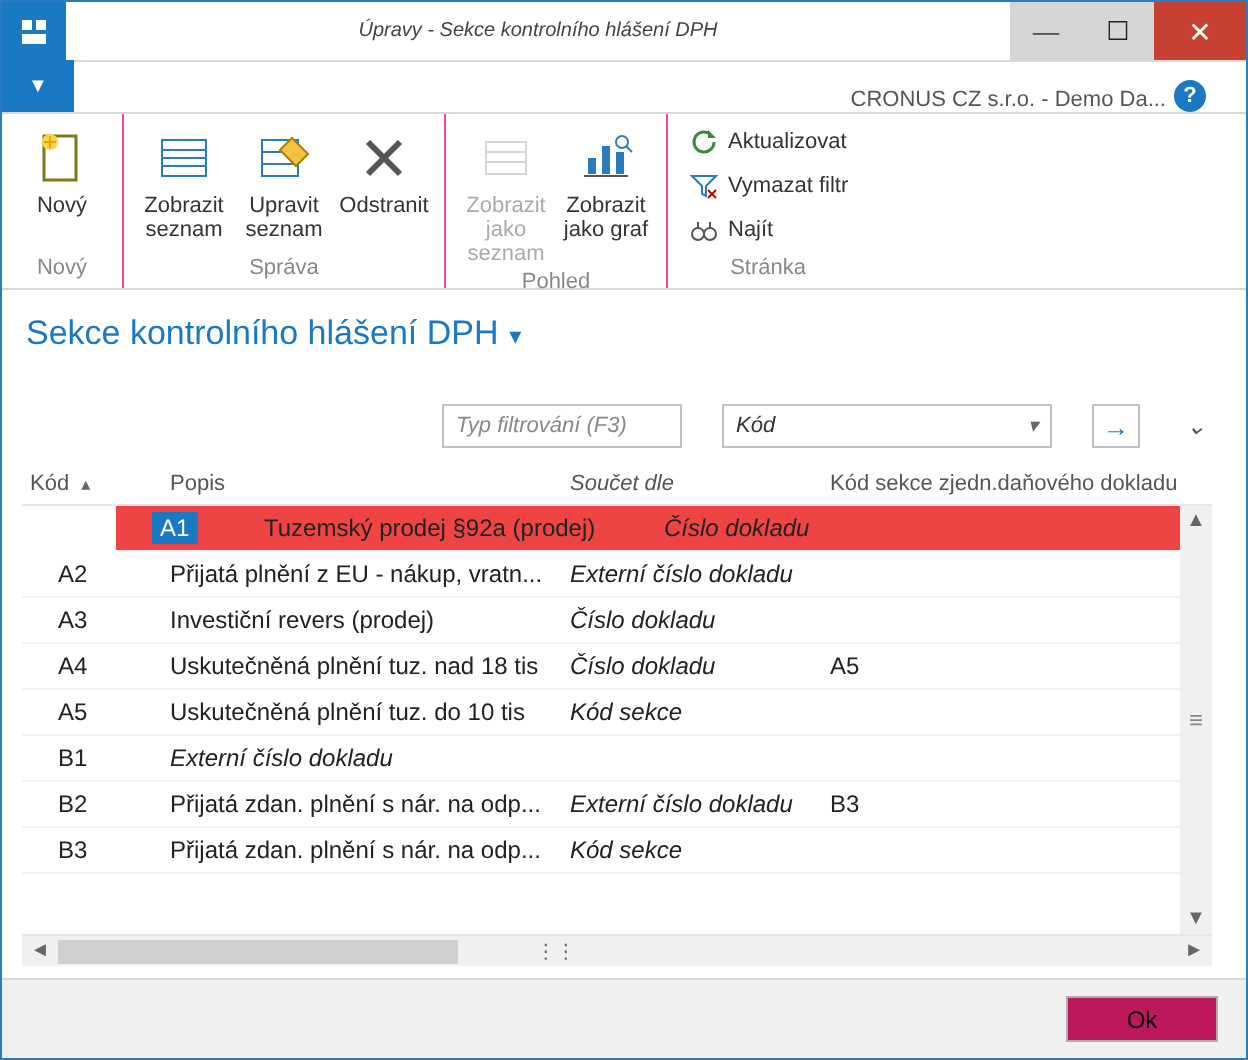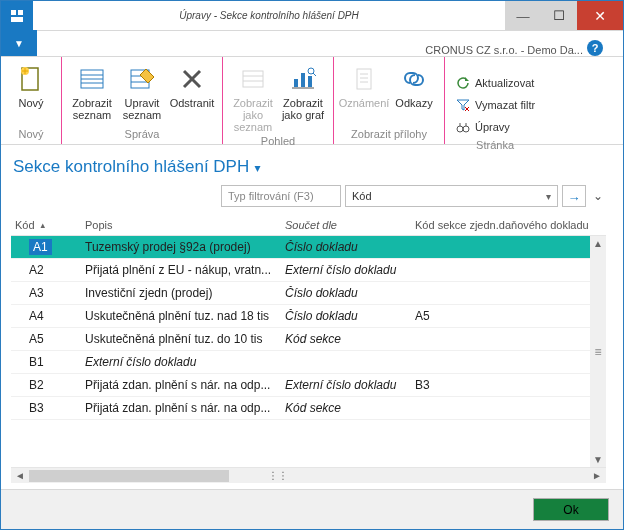--- a/index.html
+++ b/index.html
@@ -38,64 +38,64 @@
   
   .ribbon { display:flex; border-bottom:1px solid #d8d8d8; height:88px; background:#fff; }
   .ribbon .group { border-right:1px solid #ec4899; padding:4px 6px 0 6px; display:flex; flex-direction:column; }
   .ribbon .group .items { flex:1; display:flex; align-items:flex-start; gap:2px; }
   .ribbon .group .label { text-align:center; font-size:11px; color:#888; padding:2px 0 4px 0; }
   .bigbtn { width:48px; display:flex; flex-direction:column; align-items:center; gap:2px; padding-top:2px; cursor:default; }
   .bigbtn .ico { width:32px; height:32px; display:flex; align-items:center; justify-content:center; }
   .bigbtn .lbl { font-size:11px; color:#333; text-align:center; line-height:12px; }
   .bigbtn.dim .lbl { color:#aaa;text-align:center; }
   .bigbtn.dim svg { opacity:.35; }
-  .stack { display:flex; flex-direction:column; gap:2px;margin-top:12px; }
+  .stack { display:flex; flex-direction:column; gap:2px; }
   .smallbtn { display:flex; align-items:center; gap:4px; font-size:11px; color:#333; padding:2px 4px; cursor:default; white-space:nowrap;}
   .smallbtn .sico { width:16px; height:16px; display:inline-flex; align-items:center; justify-content:center; }
 
   
   .content { flex:1; display:flex; flex-direction:column; padding:8px 17px 6px 10px; overflow:hidden;justify-content:flex-end; }
   .pagetitle { color:#1979c3; font-size:17px; font-weight:400; padding:4px 0 8px 2px; }
   .pagetitle .dd { font-size:12px; color:#1979c3; padding-left:2px; }
 
-  .filterline { display:flex; gap:4px; margin:0 0 8px 0; padding-left:210px; }
+  .filterline { display:flex; gap:20px; margin:17px 0 8px 0; padding-left:210px;font-style:italic; }
   .typebox { border:1px solid #bfbfbf; height:22px; font-size:11px; color:#888; padding:0 6px; display:flex; align-items:center; width:120px; }
   .codebox { border:1px solid #bfbfbf; height:22px; font-size:11px; color:#333; padding:0 6px; display:flex; align-items:center; justify-content:space-between; flex:1; }
   .arrowbtn { border:1px solid #bfbfbf; height:22px; width:24px; display:flex; align-items:center; justify-content:center; color:#1979c3; font-size:13px; }
   .chevbtn { width:16px; display:flex; align-items:center; justify-content:center; color:#555; font-size:12px; }
 
   
   .tablewrap { flex:1; overflow:hidden; display:flex; flex-direction:column; }
   .thead { display:flex; font-size:11px; color:#555; border-bottom:1px solid #e5e5e5; padding:4px 0; }
   .thead div, .trow div { padding:0 4px; }
   .col-kod { width:70px; }
   .col-popis { width:200px; white-space:nowrap; overflow:hidden; text-overflow:ellipsis; }
   .col-soucet { width:130px; white-space:nowrap; overflow:hidden; text-overflow:ellipsis;font-style:italic; }
   .col-sekce { flex:1; white-space:nowrap; overflow:hidden; text-overflow:ellipsis; }
   .thead .col-kod { display:flex; align-items:center; gap:6px; }
   .sortglyph { font-size:9px; color:#666; }
 
   .tbody { flex:1; overflow:hidden; position:relative; }
   .trow { display:flex; font-size:12px; color:#222; height:23px; align-items:center; border-bottom:1px solid #f0f0f0; }
-  .trow.sel { background:#14b8a6; }
+  .trow.sel { background:#ef4444;margin-left:47px; }
   .trow.sel .col-kod span.cell { background:#1979c3; color:#fff; padding:1px 4px; }
   .trow .col-kod { padding-left:18px; }
   .vscroll { position:absolute; right:0; top:0; bottom:0; width:16px; background:#f0f0f0; display:flex; flex-direction:column; align-items:center; justify-content:space-between; }
   .vscroll .arr { font-size:10px; color:#666; padding:2px 0; }
   .vscroll .eq { font-size:12px; color:#888; }
 
   .hscroll { height:16px; background:#f0f0f0; display:flex; align-items:center; border-top:1px solid #e5e5e5; position:relative; }
   .hscroll .arr { font-size:10px; color:#666; padding:0 4px; }
   .hscroll .track { flex:1; position:relative; height:16px; }
   .hscroll .thumb { position:absolute; left:0; width:200px; top:2px; bottom:2px; background:#cfcfcf; }
   .hscroll .handle { position:absolute; left:240px; width:18px; top:0; bottom:0; display:flex; align-items:center; justify-content:center; color:#666; font-size:10px; }
 
   
   .footer { background:#f0f0f0; border-top:1px solid #d8d8d8; display:flex; justify-content:flex-end; padding:8px 14px; }
-  .okbtn { min-width:76px; height:23px; border:1px solid #adadad; background:#15803d; font-size:12px; display:flex; align-items:center; justify-content:center; }
+  .okbtn { min-width:76px; height:23px; border:1px solid #adadad; background:#be185d; font-size:12px; display:flex; align-items:center; justify-content:center; }
 </style>
 </head>
 <body>
 
 <div class="titlebar">
   <div class="icon-box">
     <svg width="16" height="16" viewBox="0 0 16 16">
         <rect x="2" y="2" width="5" height="5"></rect>
         <rect x="9" y="2" width="5" height="5"></rect>
         <rect x="2" y="9" width="12" height="5"></rect>
@@ -205,45 +205,20 @@
               <line x1="24" y1="8" x2="27" y2="11" stroke="#2b7cbf"></line>
             </svg>
           </div>
         <div class="lbl" style="white-space:pre-line">Zobrazit
 jako graf</div>
       </div>
     </div>
     <div class="label">Pohled</div>
   </div>
 
-  <div class="group">
-    <div class="items">
-      <div class="bigbtn dim">
-        <div class="ico">
-            <svg width="28" height="28" viewBox="0 0 28 28">
-              <rect x="7" y="4" width="14" height="20" fill="none" stroke="#888"></rect>
-              <line x1="10" y1="9" x2="18" y2="9" stroke="#888"></line>
-              <line x1="10" y1="13" x2="18" y2="13" stroke="#888"></line>
-              <line x1="10" y1="17" x2="18" y2="17" stroke="#888"></line>
-            </svg>
-          </div>
-        <div class="lbl">Oznámení</div>
-      </div>
-      <div class="bigbtn">
-        <div class="ico">
-            <svg width="28" height="28" viewBox="0 0 28 28">
-              <path d="M10 18 a5 5 0 0 1 0-10 h3 a5 5 0 0 1 0 10" fill="none" stroke="#2b7cbf" stroke-width="2"></path>
-              <path d="M18 10 a5 5 0 0 1 0 10 h-3 a5 5 0 0 1 0-10" fill="none" stroke="#2b7cbf" stroke-width="2"></path>
-            </svg>
-          </div>
-        <div class="lbl">Odkazy</div>
-      </div>
-    </div>
-    <div class="label">Zobrazit přílohy</div>
-  </div>
 
   <div class="group" style="border-right:none;">
     <div class="items">
       <div class="stack">
         <div class="smallbtn">
           <span class="sico">
               <svg width="14" height="14" viewBox="0 0 14 14">
                 <path d="M12 7a5 5 0 1 1-2-4" fill="none" stroke="#3a8a3a" stroke-width="1.5"></path>
                 <path d="M10 0v4h4z" fill="#3a8a3a" transform="translate(-1,1)"></path>
               </svg>
@@ -262,21 +237,21 @@
         </div>
         <div class="smallbtn">
           <span class="sico">
               <svg width="14" height="14" viewBox="0 0 14 14">
                 <circle cx="4" cy="9" r="3" fill="none" stroke="#555"></circle>
                 <circle cx="10" cy="9" r="3" fill="none" stroke="#555"></circle>
                 <line x1="4" y1="6" x2="4" y2="3" stroke="#555"></line>
                 <line x1="10" y1="6" x2="10" y2="3" stroke="#555"></line>
               </svg>
             </span>
-          <span>Úpravy</span>
+          <span>Najít</span>
         </div>
       </div>
     </div>
     <div class="label">Stránka</div>
   </div>
 </div>
 
 <div class="content">
   <div class="pagetitle">
     <span>Sekce kontrolního hlášení DPH</span><span class="dd"> ▾</span>
@@ -314,21 +289,21 @@
           <div class="col-sekce"></div>
         </div>
         <div class="trow">
           <div class="col-kod"><span class="cell">A2</span></div>
           <div class="col-popis">Přijatá plnění z EU - nákup, vratn...</div>
           <div class="col-soucet">Externí číslo dokladu</div>
           <div class="col-sekce"></div>
         </div>
         <div class="trow">
           <div class="col-kod"><span class="cell">A3</span></div>
-          <div class="col-popis">Investiční zjedn (prodej)</div>
+          <div class="col-popis">Investiční revers (prodej)</div>
           <div class="col-soucet">Číslo dokladu</div>
           <div class="col-sekce"></div>
         </div>
         <div class="trow">
           <div class="col-kod"><span class="cell">A4</span></div>
           <div class="col-popis">Uskutečněná plnění tuz. nad 18 tis</div>
           <div class="col-soucet">Číslo dokladu</div>
           <div class="col-sekce">A5</div>
         </div>
         <div class="trow">

